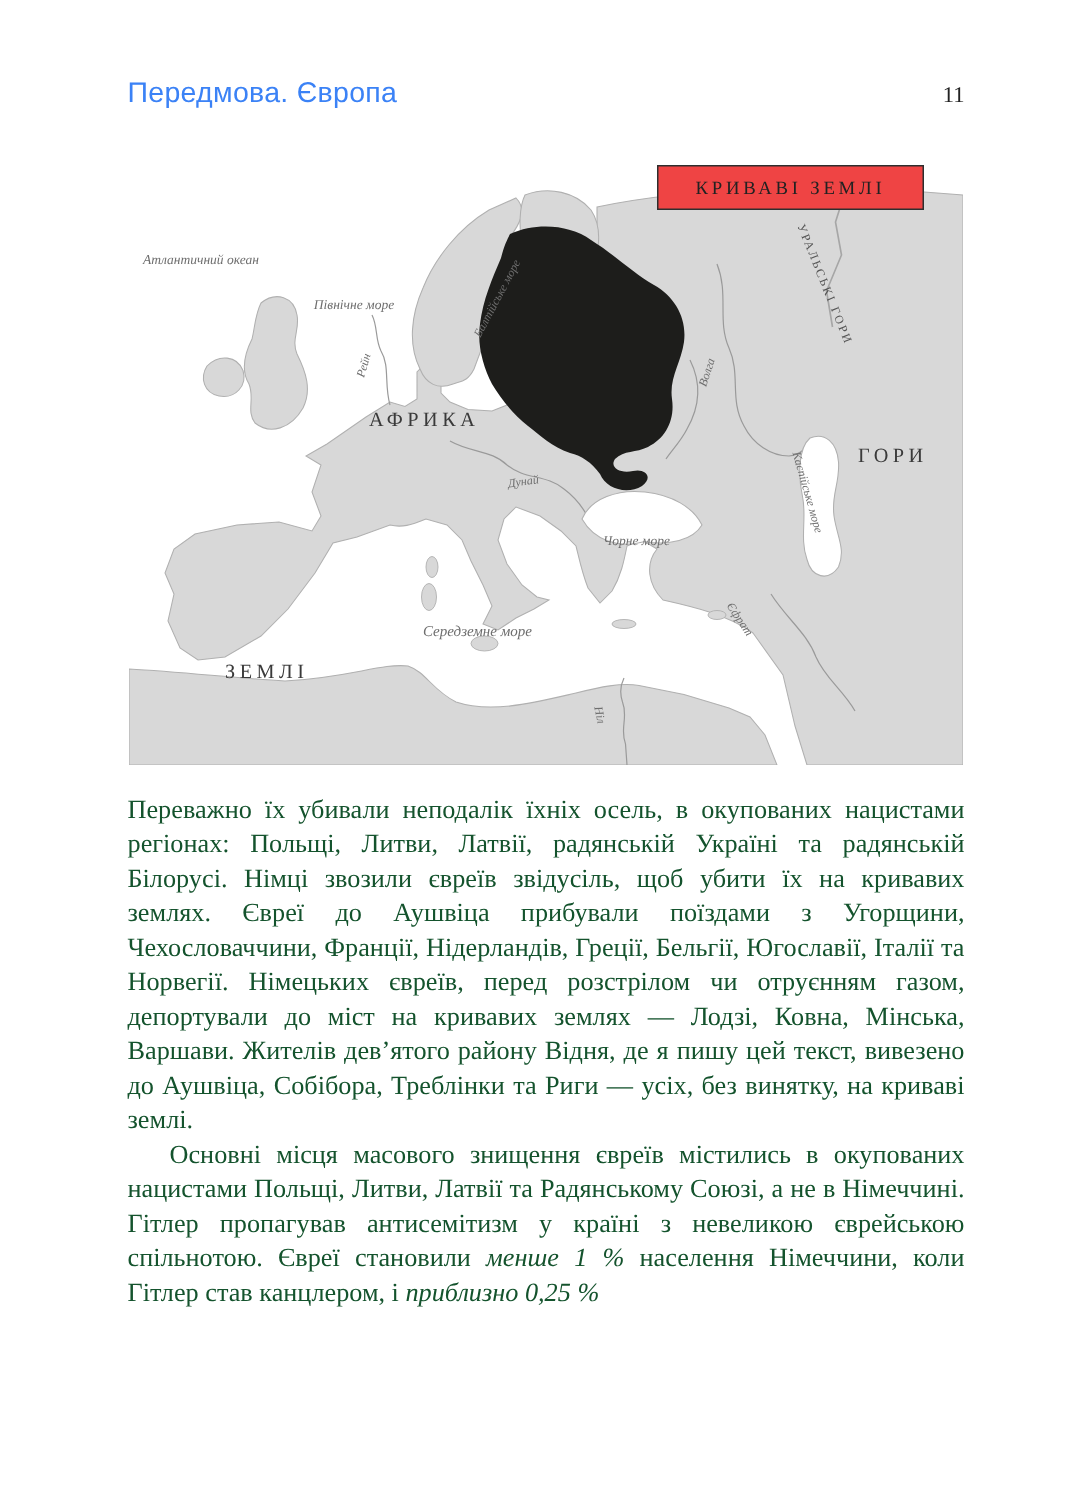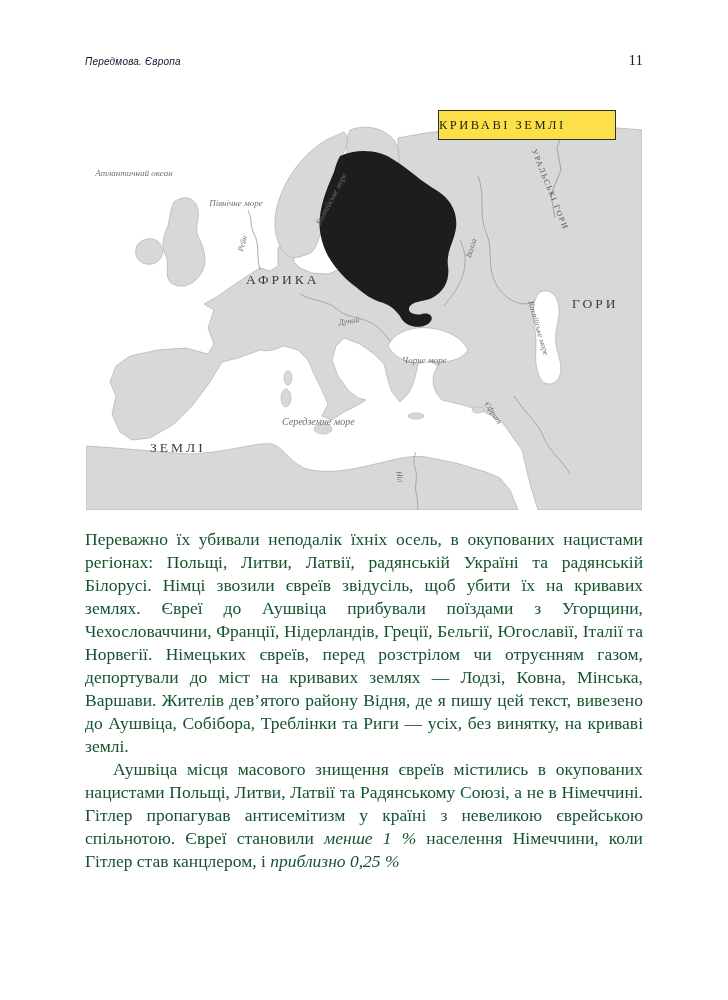--- a/index.html
+++ b/index.html
@@ -1,27 +1,27 @@
 <!DOCTYPE html>
 <html lang="uk"><head>
 <meta charset="utf-8">
 <style>
   html,body{margin:0;padding:0;background:#fff;}
   .page{position:relative;width:728px;height:1000px;background:#fff;overflow:hidden;
         font-family:"Liberation Serif",serif;color:#1a1a1a;}
   
   .running{position:absolute;left:85px;top:52px;width:558px;display:flex;
            justify-content:space-between;align-items:baseline;}
-  .running .head-left{font-family:"Liberation Sans",sans-serif;font-size:10px;color:#0f172a;letter-spacing:.2px;font-style:italic;}
+  .running .head-left{font-family:"Liberation Sans",sans-serif;font-size:19px;color:#3b82f6;letter-spacing:.2px;}
   .running .head-num{font-family:"Liberation Serif",serif;font-size:15px;color:#222;}
   
   .map{position:absolute;left:86px;top:98px;width:556px;height:412px;background:#fff;}
   .map svg{position:absolute;left:0;top:0;}
   .map-title{position:absolute;left:352px;top:12px;width:176px;height:28px;
-             border:1.2px solid #2e2e2e;background:#fde047;text-align:left;line-height:28px;
+             border:1.2px solid #2e2e2e;background:#ef4444;text-align:center;line-height:28px;
              font-size:12.5px;letter-spacing:2.5px;color:#222;}
   .mlabel{position:absolute;white-space:nowrap;color:#6e6e6e;font-style:italic;font-size:9px;transform-origin:0 0;}
   .mlabel.wrap{white-space:normal;text-align:center;line-height:1.15;}
   .mlabel.region{font-style:normal;color:#3a3a3a;font-size:13.5px;letter-spacing:3px;}
   .mlabel.small{font-size:8px;}
   .mlabel.caps-small{font-style:normal;font-size:8px;letter-spacing:1.5px;color:#555;}
   
   .bodytext{position:absolute;left:85px;top:528px;width:558px;
             font-size:17.5px;line-height:23px;text-align:justify;color:#14532d;}
   .bodytext p{margin:0;}
@@ -109,16 +109,16 @@
     <span class="mlabel small" style="left:252px;top:220px;transform:rotate(-8deg);">Дунай</span>
     <span class="mlabel" style="left:316px;top:241px;margin-top:16px;">Чорне море</span>
     <span class="mlabel" style="left:196px;top:318px;font-size:10px;">Середземне море</span>
     <span class="mlabel region" style="left:64px;top:342px;">ЗЕМЛІ</span>
     <span class="mlabel small" style="left:404px;top:302px;transform:rotate(56deg);">Єфрат</span>
     <span class="mlabel small" style="left:317px;top:372px;transform:rotate(78deg);">Ніл</span>
   </figure>
 
   <main class="bodytext">
     <p>Переважно їх убивали неподалік їхніх осель, в окупованих нацистами регіонах: Польщі, Литви, Латвії, радянській Україні та радянській Білорусі. Німці звозили євреїв звідусіль, щоб убити їх на кривавих землях. Євреї до Аушвіца прибували поїздами з Угорщини, Чехословаччини, Франції, Нідерландів, Греції, Бельгії, Югославії, Італії та Норвегії. Німецьких євреїв, перед розстрілом чи отруєнням газом, депортували до міст на кривавих землях — Лодзі, Ковна, Мінська, Варшави. Жителів дев’ятого району Відня, де я пишу цей текст, вивезено до Аушвіца, Собібора, Треблінки та Риги — усіх, без винятку, на криваві землі.</p>
-    <p class="indent"><span>Аушвіца місця масового знищення євреїв містились в окупованих нацистами Польщі, Литви, Латвії та Радянському Союзі, а не в Німеччині. Гітлер пропагував антисемітизм у країні з невеликою єврейською спільнотою. Євреї становили </span><em>менше 1 %</em><span> населення Німеччини, коли Гітлер став канцлером, і </span><em>приблизно 0,25 %</em></p>
+    <p class="indent"><span>Основні місця масового знищення євреїв містились в окупованих нацистами Польщі, Литви, Латвії та Радянському Союзі, а не в Німеччині. Гітлер пропагував антисемітизм у країні з невеликою єврейською спільнотою. Євреї становили </span><em>менше 1 %</em><span> населення Німеччини, коли Гітлер став канцлером, і </span><em>приблизно 0,25 %</em></p>
   </main>
 
 </div>
 
 </body></html>

